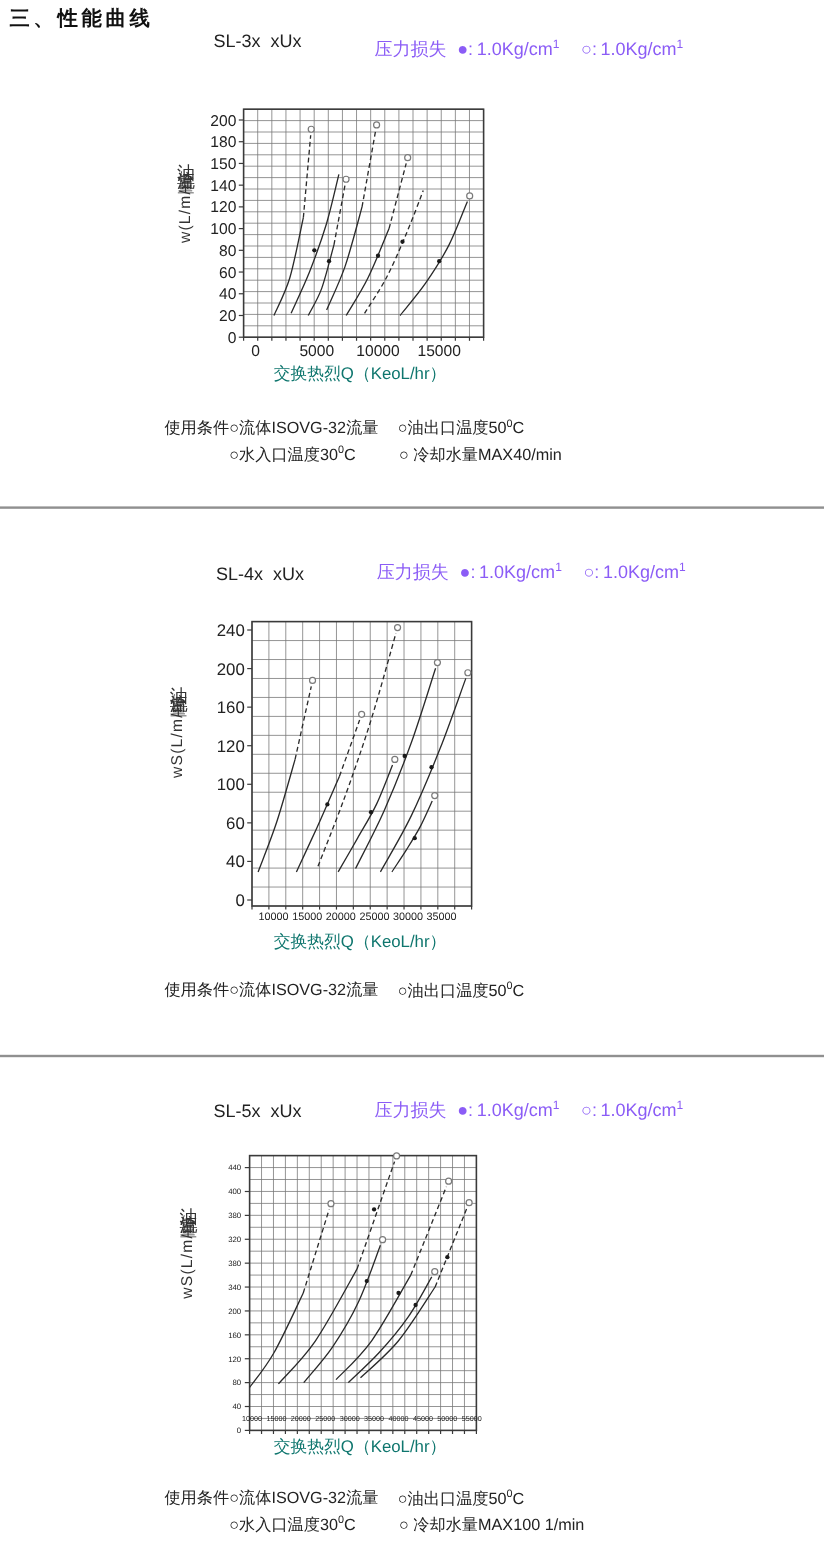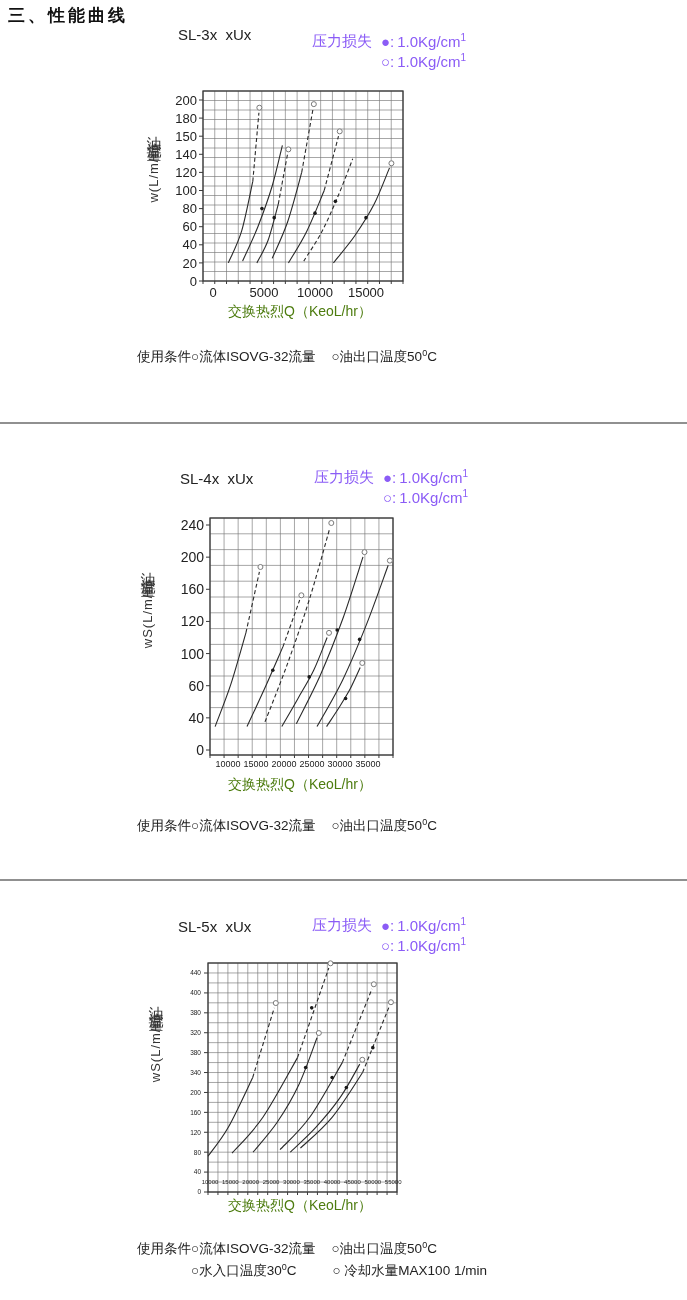--- a/index.html
+++ b/index.html
@@ -8,30 +8,30 @@
   .heading{position:absolute;left:8px;top:4px;margin:0;font-size:17px;font-weight:bold;letter-spacing:3px;color:#111;}
   .charts-svg{position:absolute;left:0;top:0;}
   .chart-title{position:absolute;font-size:15px;color:#222;white-space:pre;}
   .t1{left:178px;top:26px}
   .t2{left:180px;top:470px}
   .t3{left:178px;top:918px}
   .legend{position:absolute;display:flex;gap:9px;font-size:15px;color:#8b5cf6;}
   .lg1{left:312px;top:32px}
   .lg2{left:314px;top:468px}
   .lg3{left:312px;top:916px}
-  .legend .rows{display:flex;flex-direction:column;gap:2px;}
+  .legend .rows{display:flex;flex-direction:row;gap:18px;}
   .legend sup{font-size:10px;}
   .legend .sym{margin-right:3px;}
   .y-title{position:absolute;display:flex;flex-direction:column;align-items:center;}
   .y-title .cjk{writing-mode:vertical-rl;font-size:15px;letter-spacing:6px;color:#333;}
   .y-title .unit{writing-mode:vertical-rl;transform:rotate(180deg);font-size:13px;color:#333;margin-top:2px;letter-spacing:1px;}
   .yt1{left:144px;top:124px}
   .yt2{left:138px;top:560px}
   .yt3{left:146px;top:994px}
-  .x-title{position:absolute;left:160px;width:280px;text-align:center;font-size:14px;color:#4d7c0f;}
+  .x-title{position:absolute;left:160px;width:280px;text-align:center;font-size:14px;color:#0f766e;}
   .xt1{top:303px}
   .xt2{top:776px}
   .xt3{top:1197px}
   .cond{position:absolute;font-size:13.5px;color:#222;white-space:pre;}
   .cond sup{font-size:9px;}
   .gap-a{margin-left:16px;}
   .gap-b{margin-left:36px;}
   .c1a{left:122px;top:332px}
   .c1b{left:176px;top:354px}
   .c2a{left:122px;top:801px}
@@ -412,20 +412,23 @@
     </span>
   </div>
   <div class="y-title yt1">
     <span class="cjk">油流量</span>
     <span class="unit">w(L/m/n)</span>
   </div>
   <div class="x-title xt1">交换热烈Q（KeoL/hr）</div>
   <div class="cond c1a">
     <span>使用条件</span><span>○流体ISOVG-32流量</span><span class="gap-a"><span>○油出口温度50</span><sup>0</sup><span>C</span></span>
   </div>
+  <div class="cond c1b">
+    <span><span>○水入口温度30</span><sup>0</sup><span>C</span></span><span class="gap-b">○ 冷却水量MAX40/min</span>
+  </div>
 
   <div class="divider d1"></div>
 
   <div class="chart-title t2">SL-4x  xUx</div>
   <div class="legend lg2">
     <span>压力损失</span>
     <span class="rows">
       <span><span class="sym">●:</span><span>1.0Kg/cm</span><sup>1</sup></span>
       <span><span class="sym">○:</span><span>1.0Kg/cm</span><sup>1</sup></span>
     </span>

